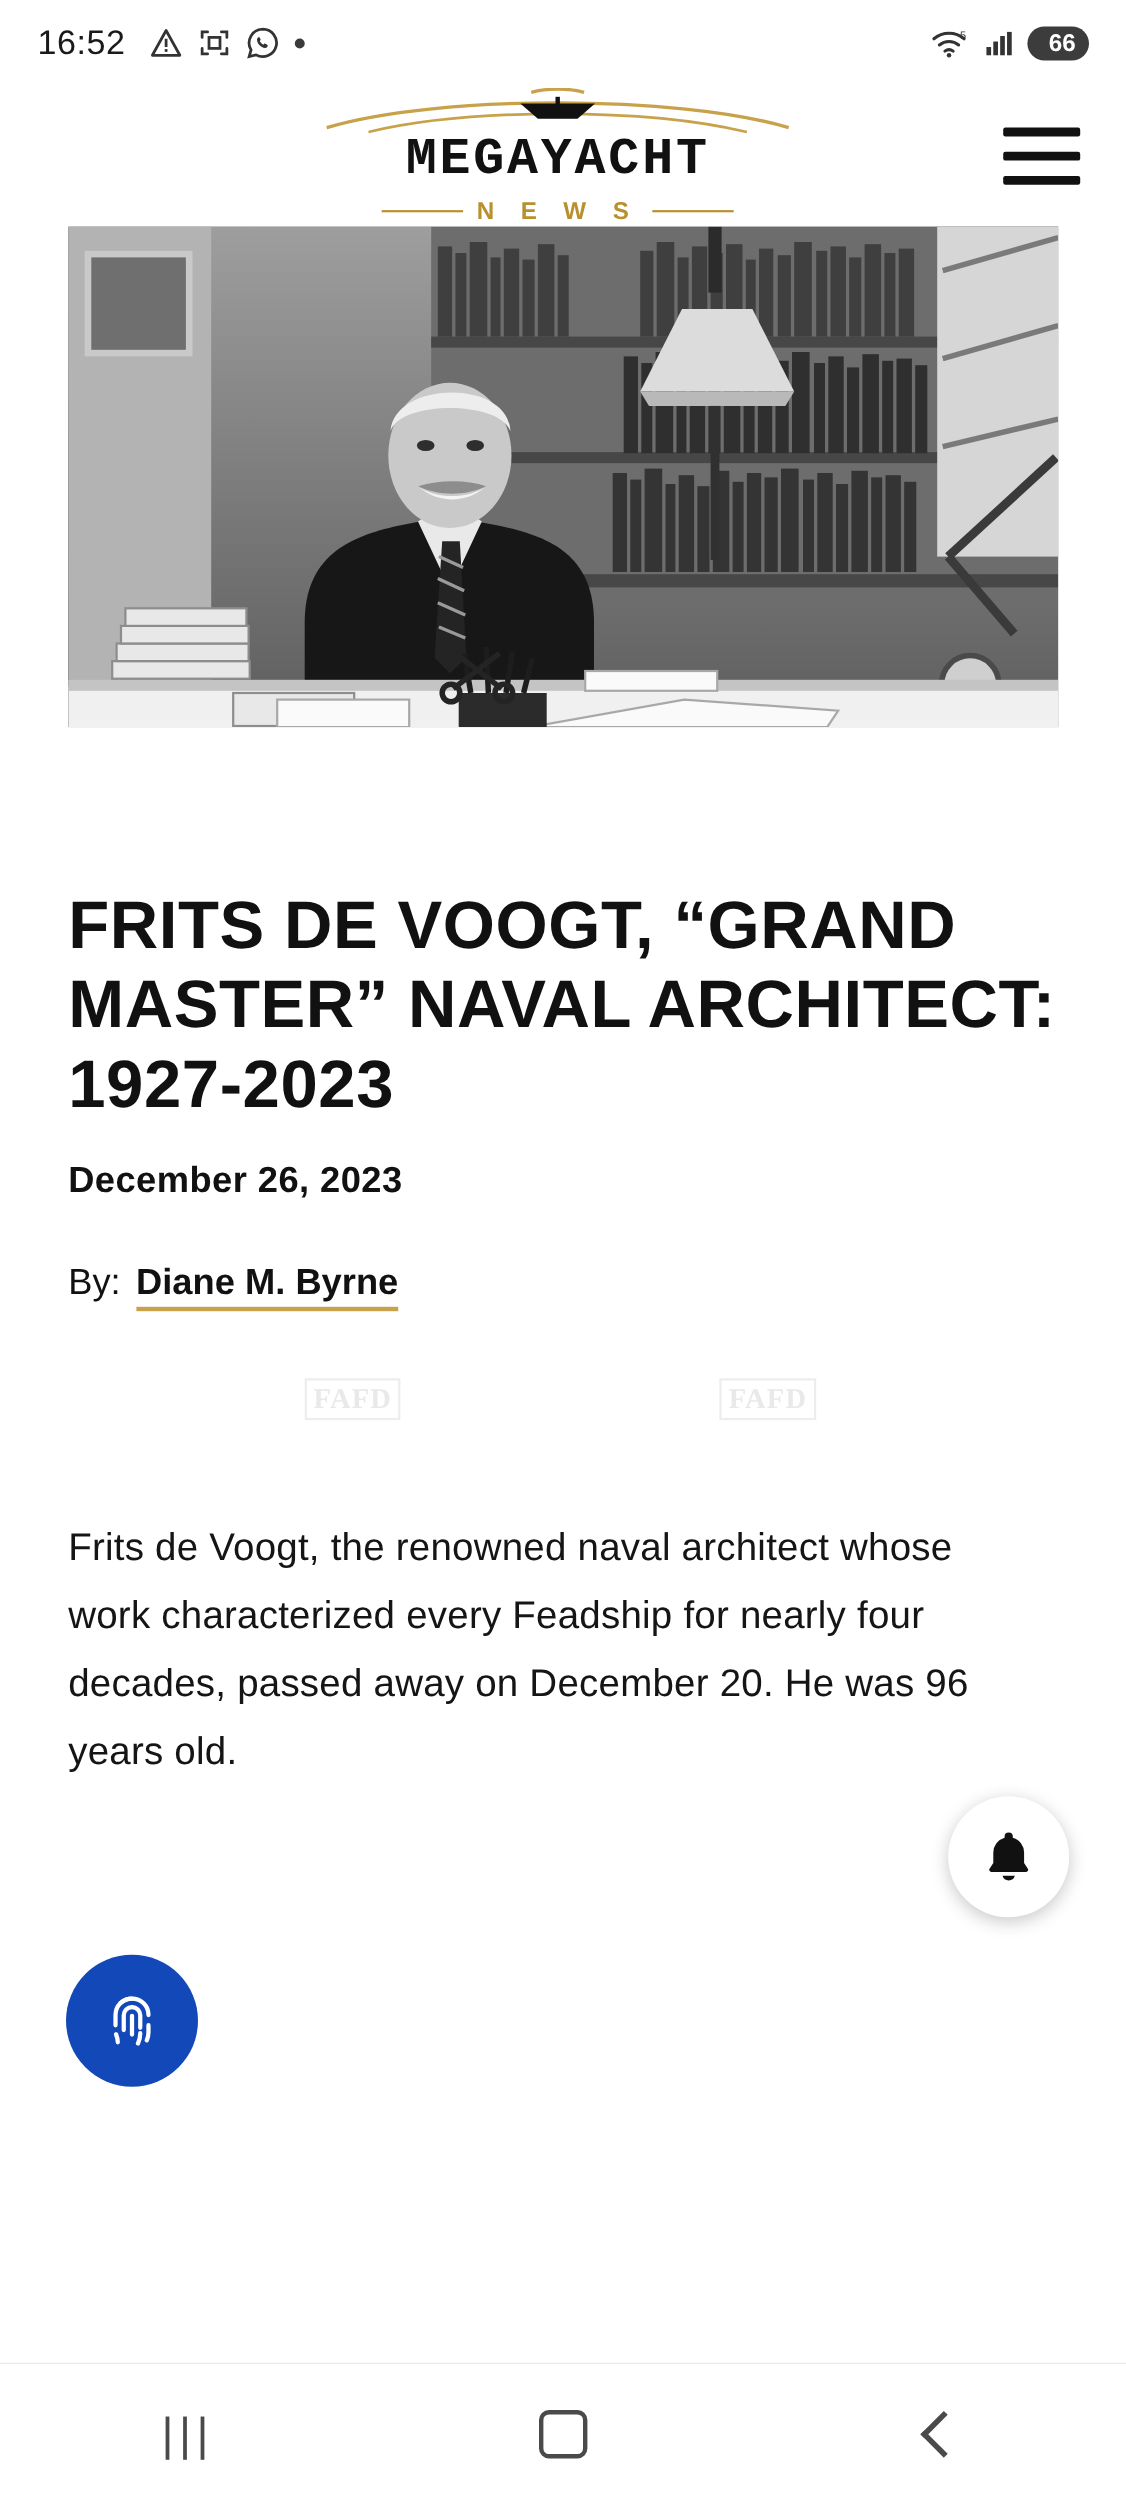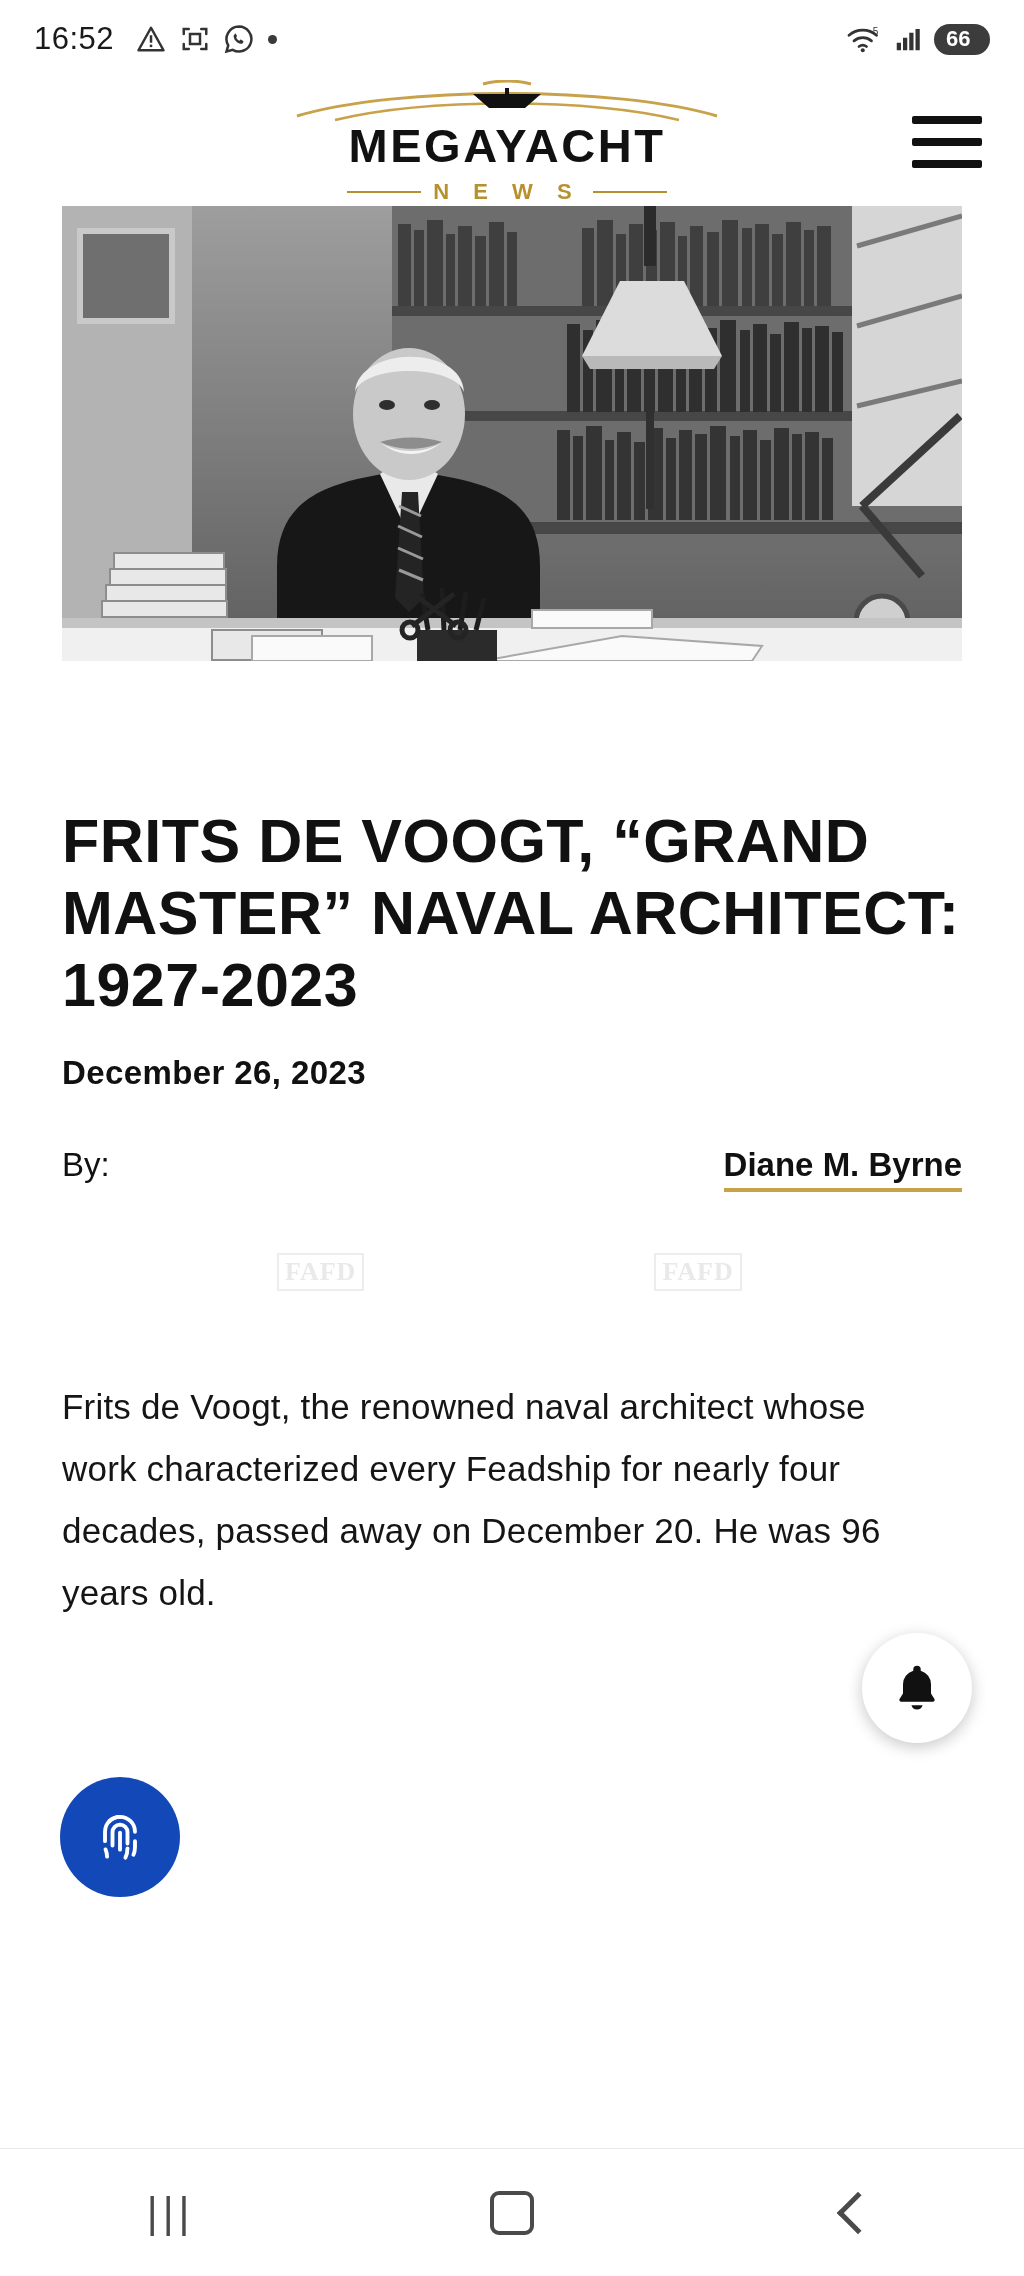--- a/index.html
+++ b/index.html
@@ -44,21 +44,21 @@
     display: inline-block;
   }
   .battery-pill {
     background: #3c3c3c;
     color: #ffffff;
     font-size: 22px;
     font-weight: 700;
     border-radius: 16px;
     padding: 4px 12px 5px 12px;
     min-width: 56px;
-    text-align: left;
+    text-align: right;
     line-height: 1;
   }
 
   
   .site-header {
     position: relative;
     height: 128px;
     background: #ffffff;
     display: flex;
     align-items: center;
@@ -77,21 +77,21 @@
     height: 44px;
     position: relative;
     margin-bottom: -2px;
   }
   .logo-word {
     font-size: 47px;
     font-weight: 700;
     letter-spacing: 2.5px;
     color: #111111;
     line-height: 1;
-    font-family: Liberation Sans, sans-serif;
+    font-family: Liberation Mono, monospace;
   }
   .logo-sub-row {
     display: flex;
     align-items: center;
     gap: 12px;
     margin-top: 10px;
     width: 320px;
   }
   .logo-rule {
     flex: 1 1 auto;
@@ -155,21 +155,20 @@
     color: #111111;
     letter-spacing: 0.4px;
   }
   .byline {
     margin-top: 54px;
     font-size: 33px;
     color: #111111;
     display: flex;
     align-items: baseline;
     gap: 14px;
-    justify-content: space-between;
   }
   .byline-label { font-weight: 400; }
   .byline-author {
     font-weight: 700;
     color: #111111;
     text-decoration: none;
     border-bottom: 4px solid #c8a24a;
     padding-bottom: 4px;
   }
 

